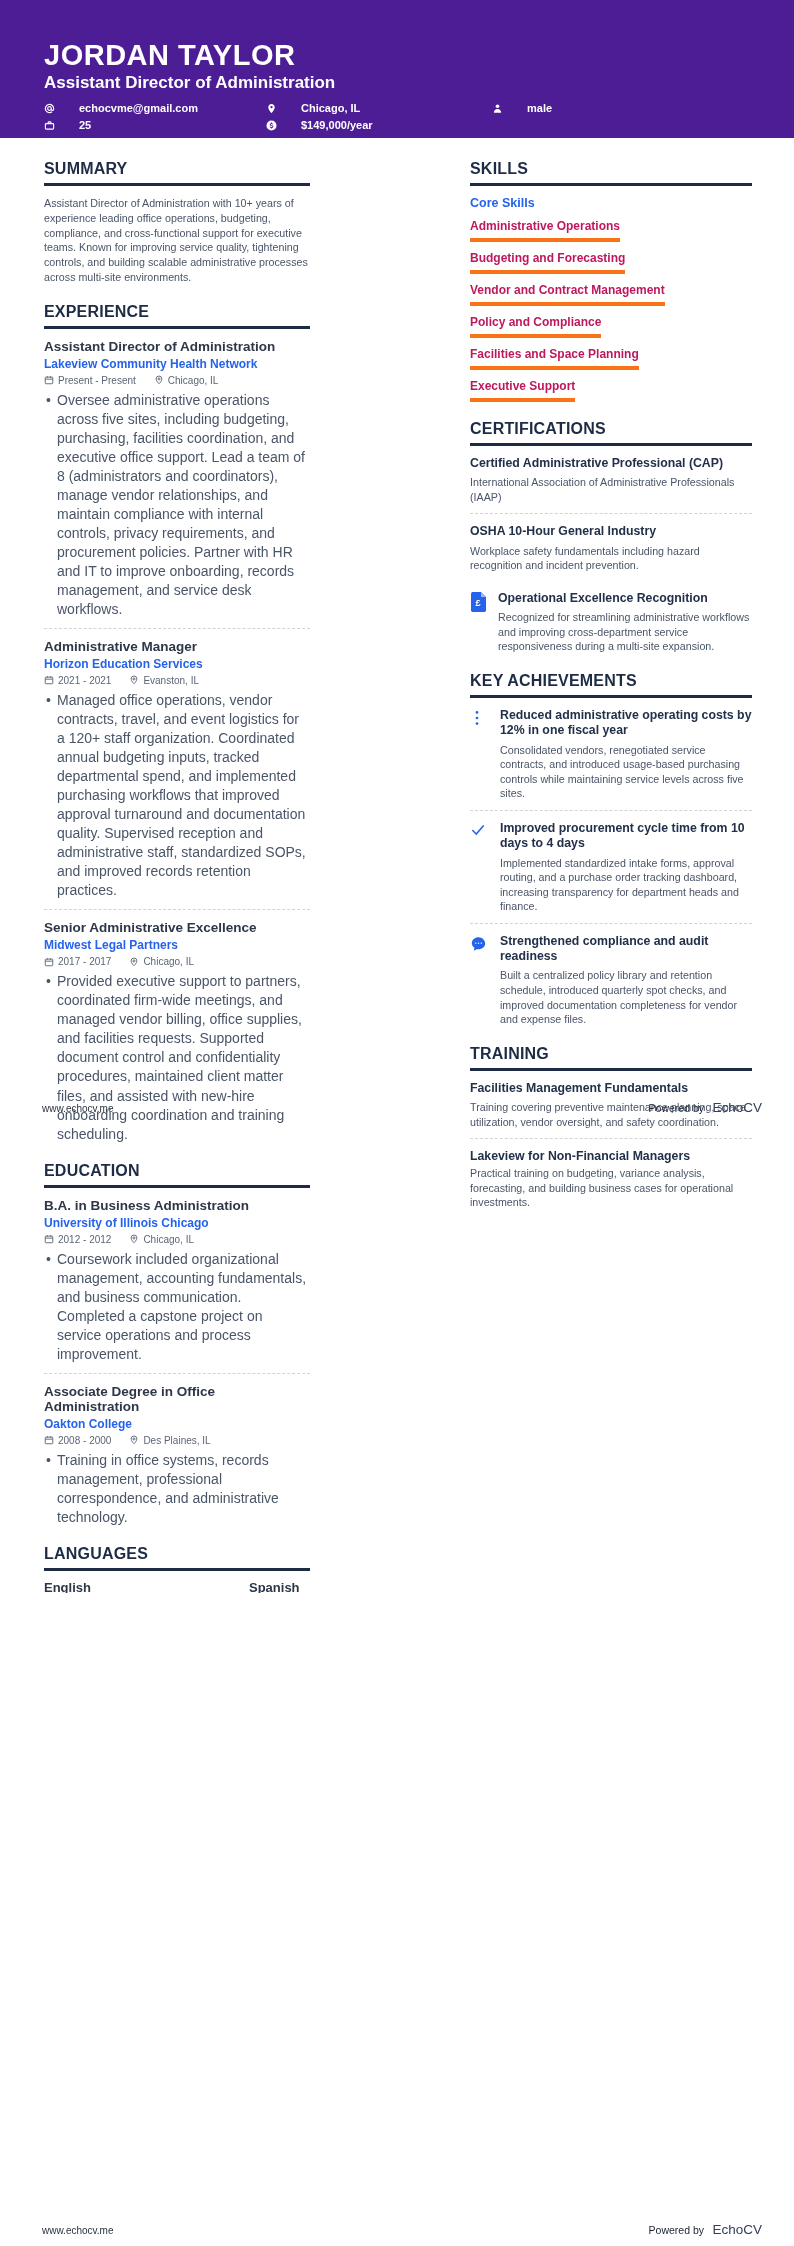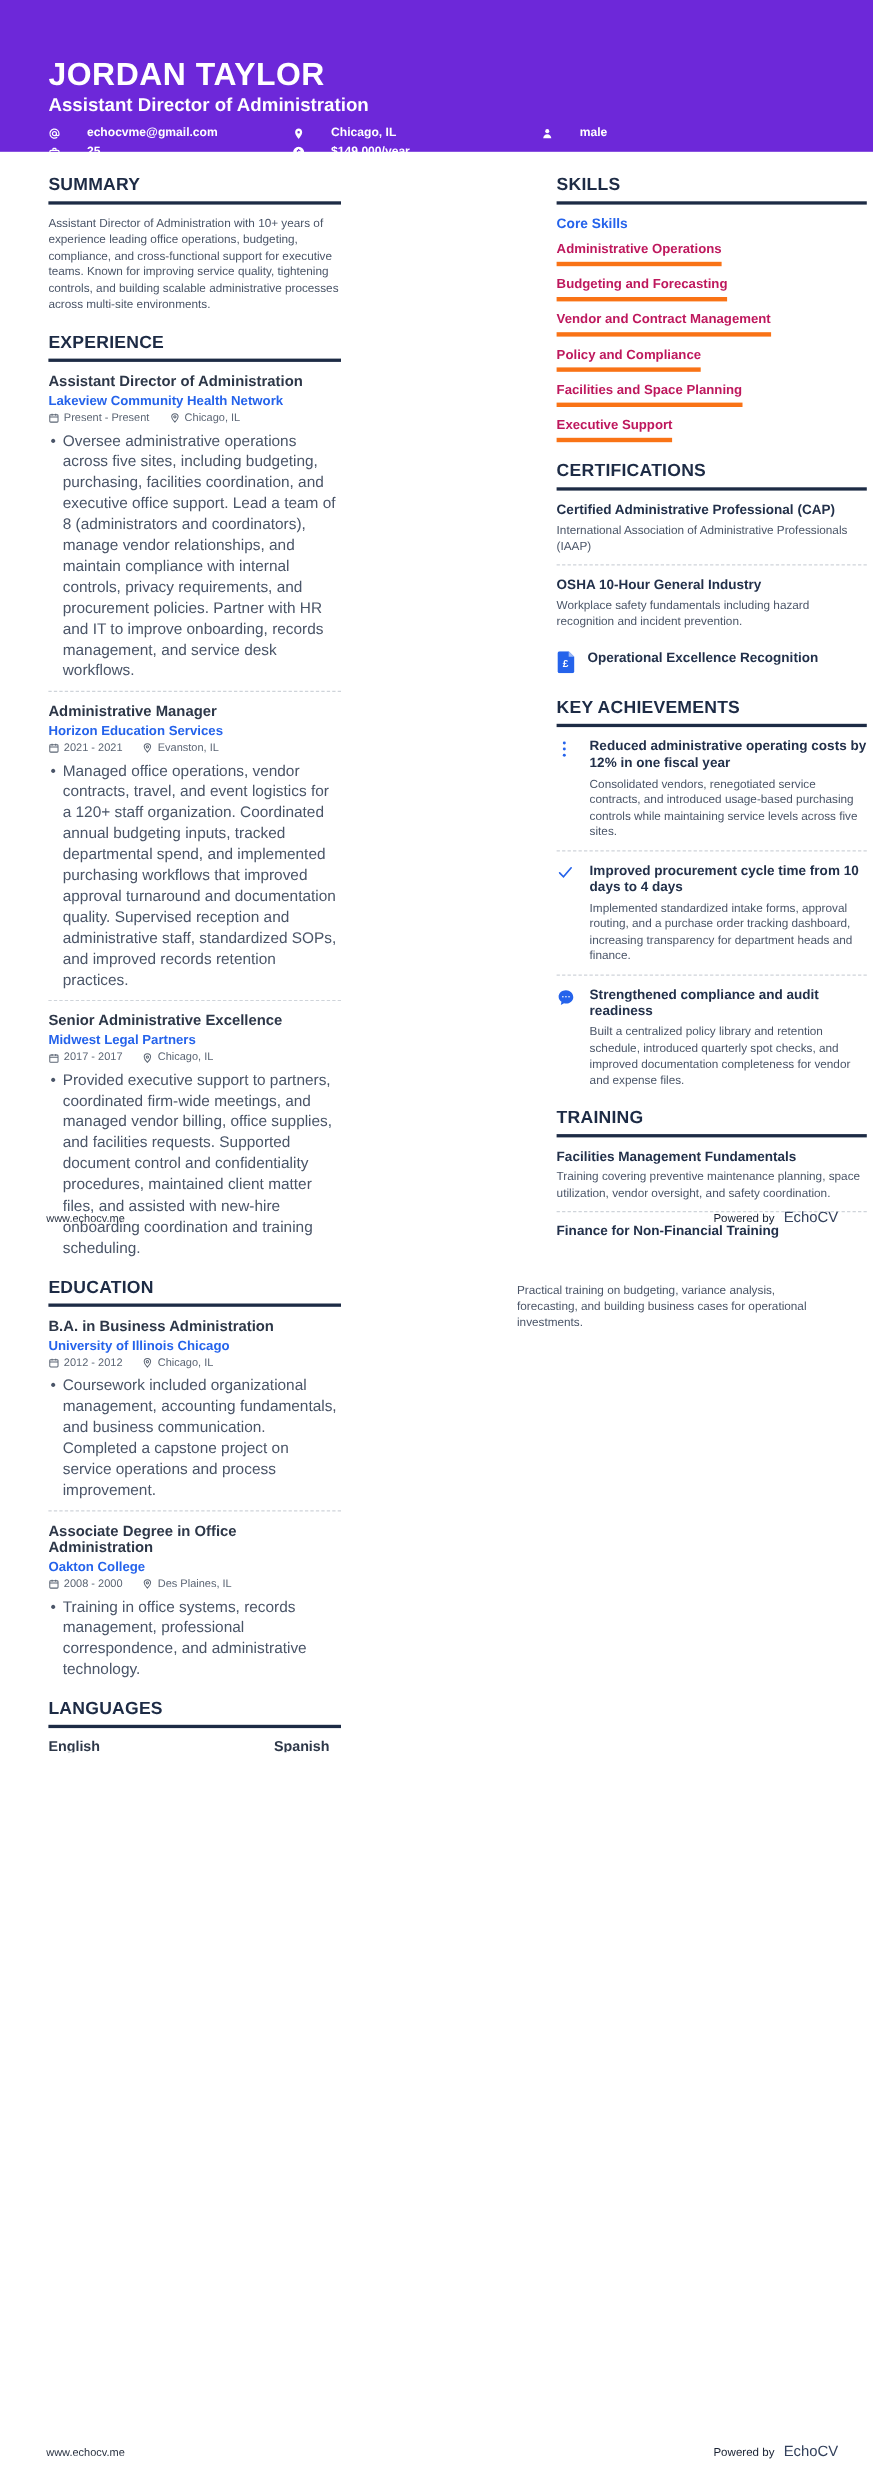--- a/index.html
+++ b/index.html
@@ -9,39 +9,39 @@
     width: 794px;
     height: 2246px;
     background: #ffffff;
     font-family: "Liberation Sans", sans-serif;
     overflow: hidden;
   }
 
   
   .hero {
     height: 138px;
-    background: #6d28d9;
+    background: #4c1d95;
     color: #ffffff;
-    padding: 53px 30px 14px 44px;
+    padding: 40px 30px 14px 44px;
   }
   .hero-name { font-size: 29px; font-weight: bold; letter-spacing: 0.5px; line-height: 1.05; }
   .hero-title { font-size: 17px; font-weight: bold; margin-top: 3px; }
   .contact-grid {
     margin-top: 9px;
     display: grid;
     grid-template-columns: 222px 226px 1fr;
     row-gap: 5px;
     font-size: 11px;
     font-weight: bold;
   }
   .contact-item { display: flex; align-items: center; gap: 24px; white-space: nowrap; }
   .contact-item svg { flex: 0 0 auto; }
 
   
-  .columns { display: flex; padding-top: 22px; gap: 36px; }
+  .columns { display: flex; padding-top: 22px; }
   .col-left  { width: 266px; margin-left: 44px; }
   .col-right { width: 282px; margin-left: 160px; }
 
   .section { margin-bottom: 18px; }
   .section-heading {
     font-size: 16px;
     font-weight: bold;
     color: #1d2b45;
     letter-spacing: 0.2px;
     border-bottom: 3px solid #1d2b45;
@@ -324,20 +324,21 @@
         <div class="award-item">
           <span class="award-icon">
             <svg width="17" height="20" viewBox="0 0 20 24">
                 <path fill="#2563eb" d="M3 0h10l6 6v16a2 2 0 0 1-2 2H3a2 2 0 0 1-2-2V2a2 2 0 0 1 2-2z"></path>
                 <path fill="#9db8f5" d="M13 0l6 6h-6z"></path>
                 <text x="9.5" y="17" font-size="11" font-family="Liberation Sans, sans-serif" font-weight="bold" fill="#ffffff" text-anchor="middle">£</text>
               </svg>
           </span>
           <div>
             <div class="r-item-title">Operational Excellence Recognition</div>
+            <div class="r-item-desc">Recognized for streamlining administrative workflows and improving cross-department service responsiveness during a multi-site expansion.</div>
           </div>
         </div>
       </div>
 
       <div class="section">
         <div class="section-heading">KEY ACHIEVEMENTS</div>
 
         <div class="ach-item">
           <span class="ach-icon-col">
             <svg width="14" height="16" viewBox="0 0 6 20">
@@ -383,21 +384,21 @@
       </div>
 
       <div class="section">
         <div class="section-heading">TRAINING</div>
         <div>
           <div class="r-item-title">Facilities Management Fundamentals</div>
           <div class="r-item-desc">Training covering preventive maintenance planning, space utilization, vendor oversight, and safety coordination.</div>
         </div>
         <hr class="dashed-sep">
         <div>
-          <div class="r-item-title">Finance for Non-Financial Training</div>
+          <div class="r-item-title">Lakeview for Non-Financial Managers</div>
         </div>
       </div>
 
     </div>
   </div>
 
   <div class="footer footer-1">
     <span class="footer-site">www.echocv.me</span>
     <span>
       <span class="footer-powered">Powered by</span>

